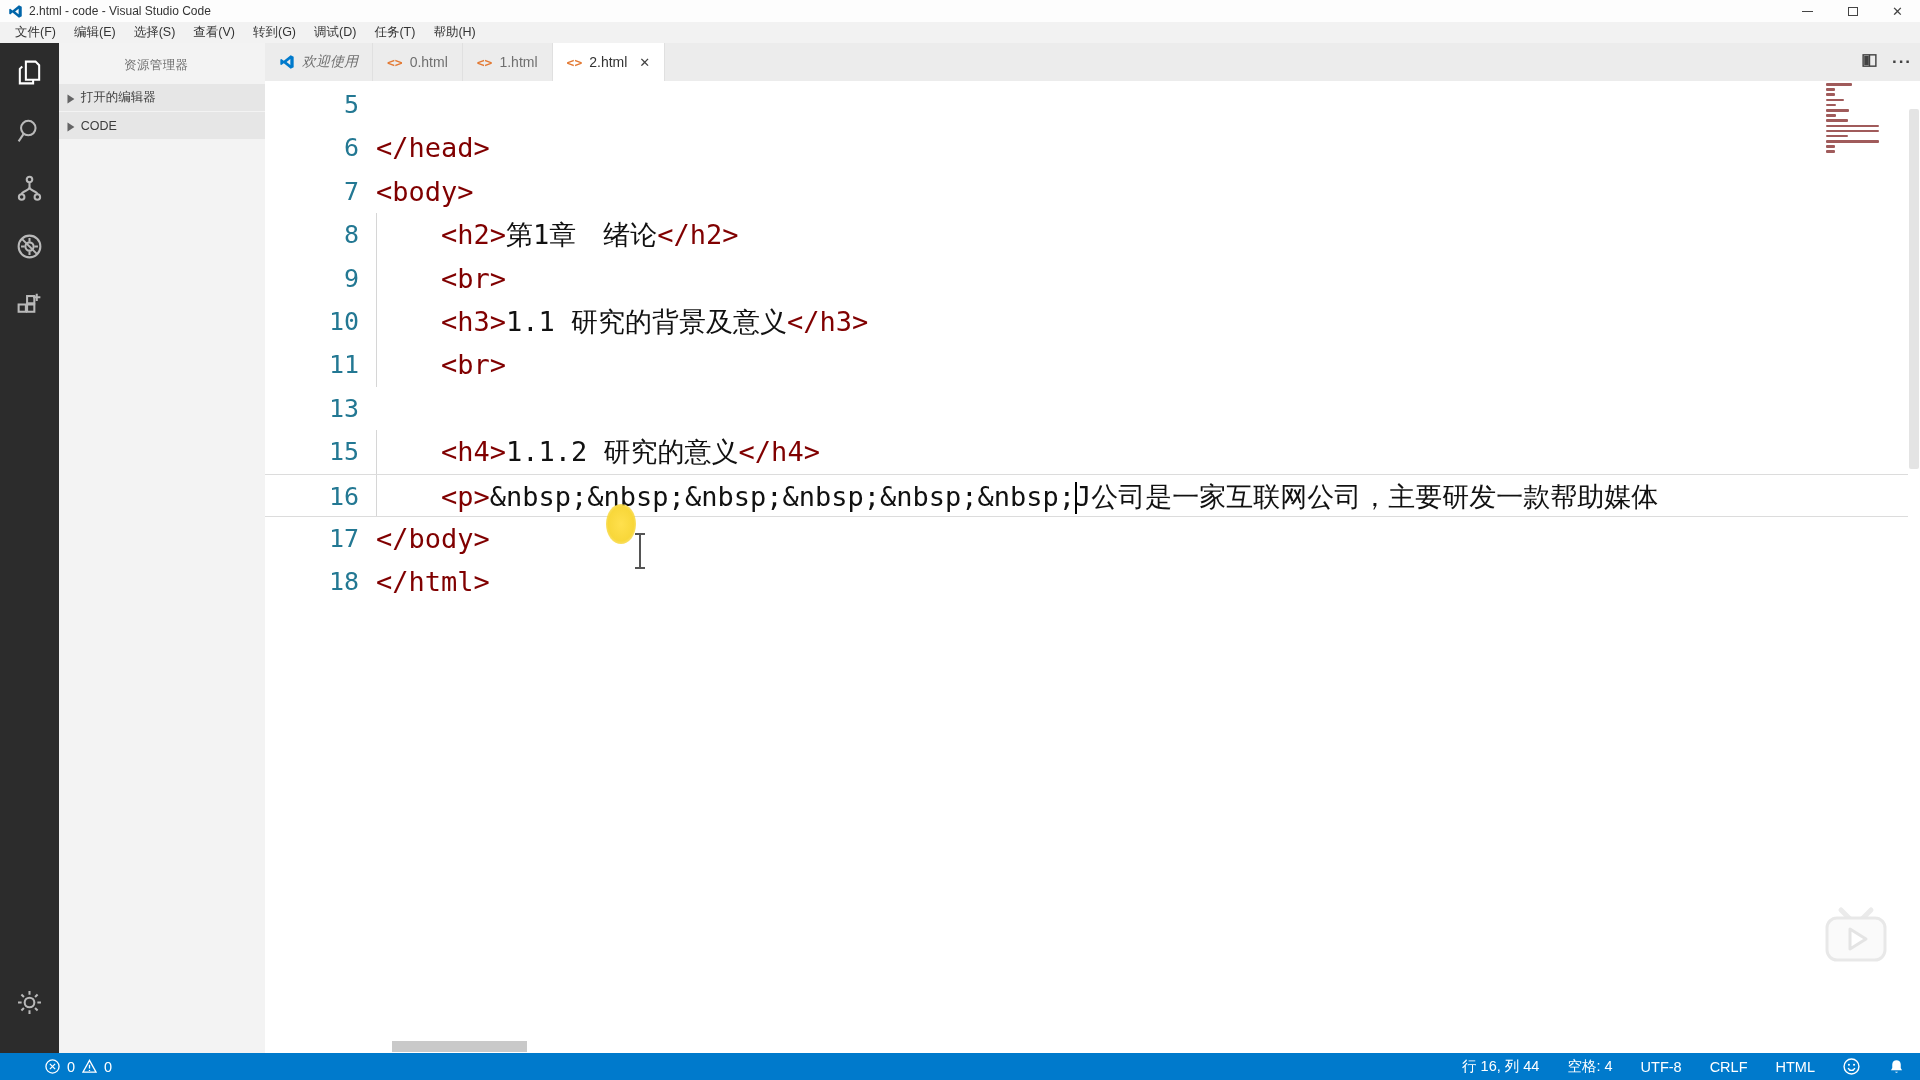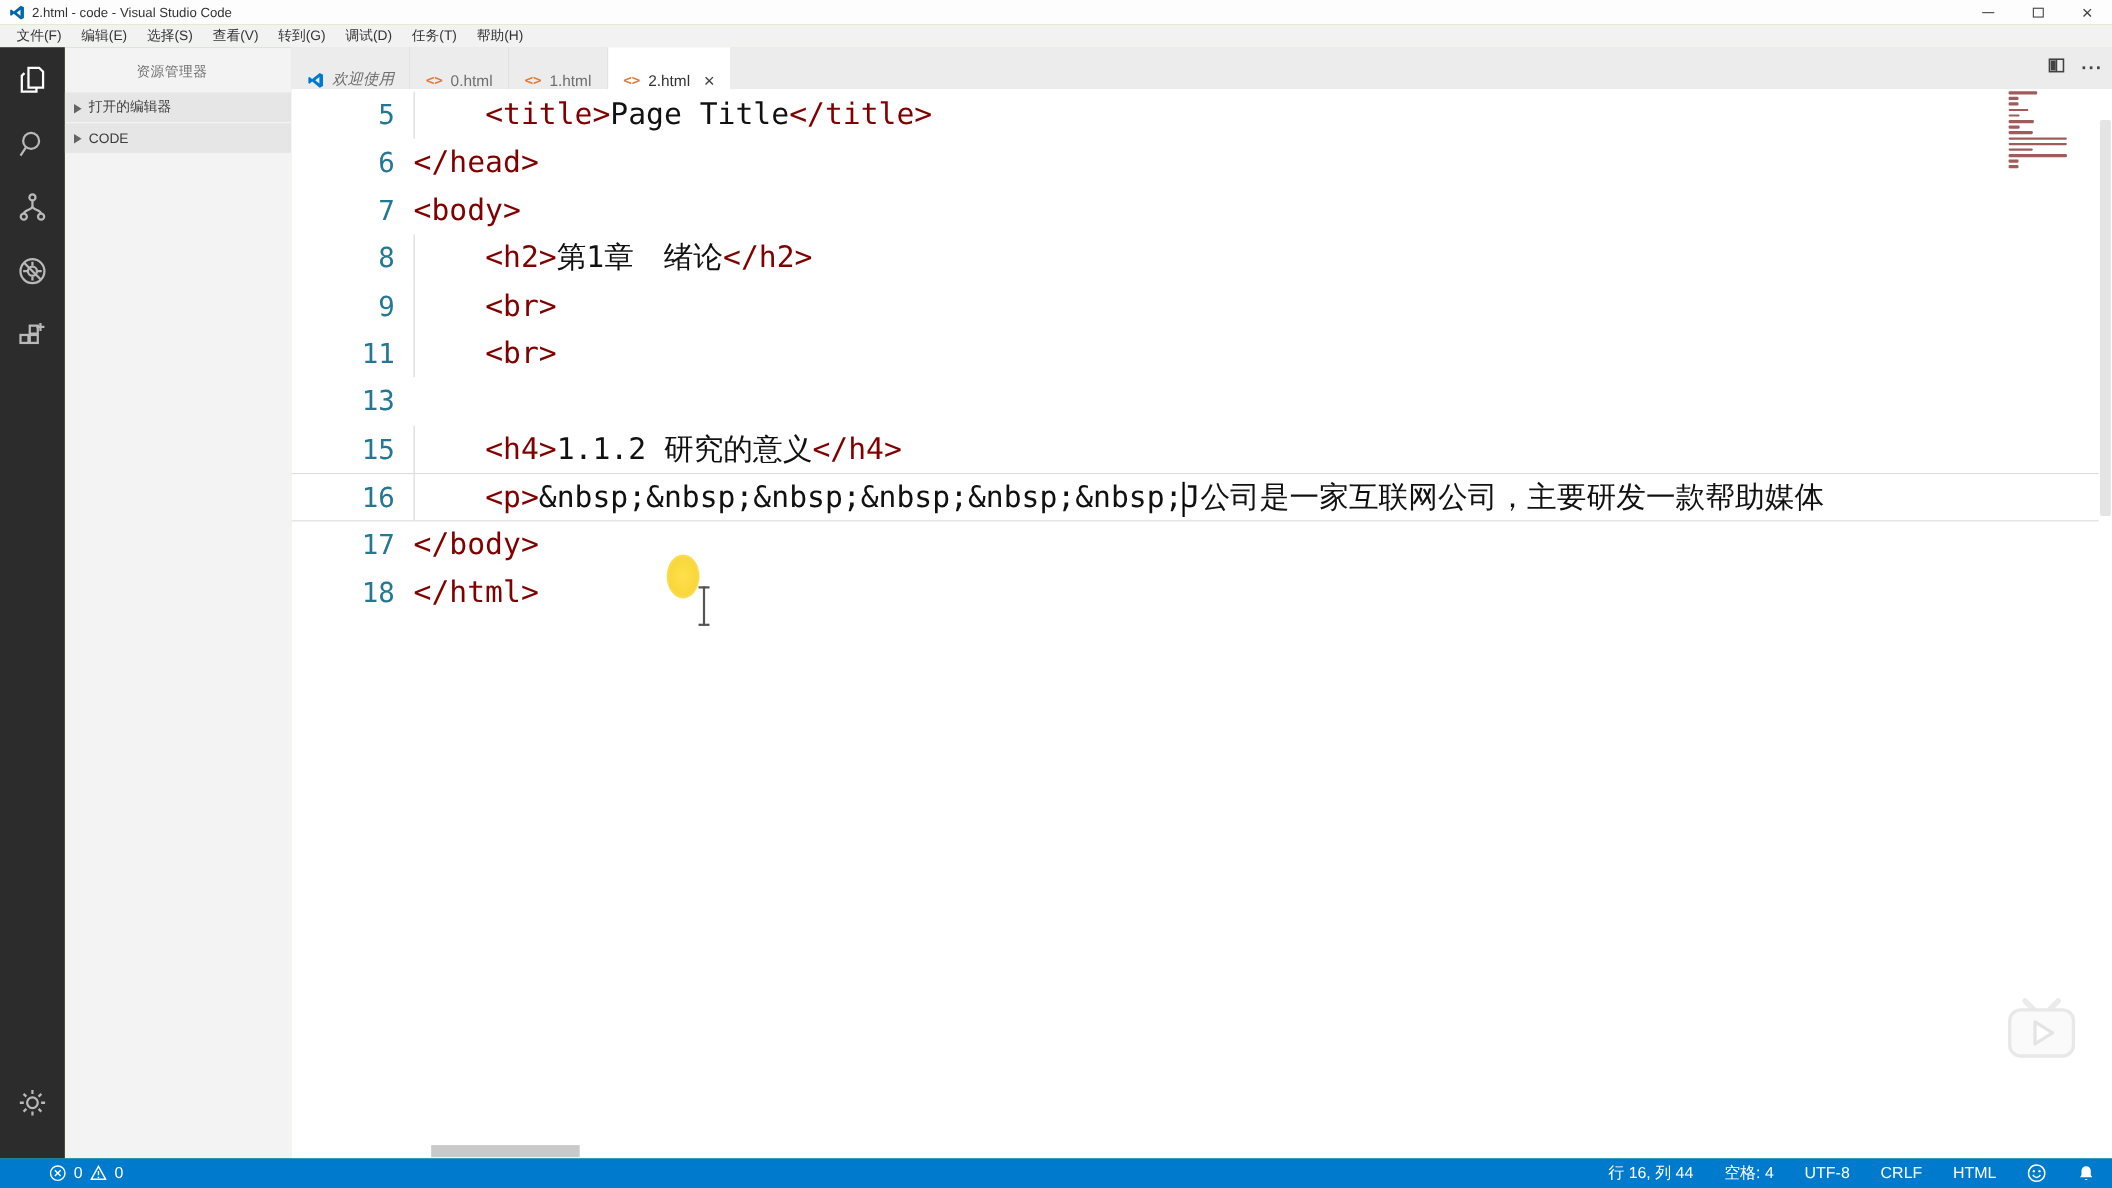--- a/index.html
+++ b/index.html
@@ -32,21 +32,21 @@
   
   .sidebar{position:absolute;left:59px;top:43px;width:206px;height:1010px;background:#f3f3f3;}
   .sidebar-title{padding:14px 0 10px 21px;font-size:12.5px;color:#6f6f6f;letter-spacing:.4px;margin-left:44px;}
   .side-section{height:27px;background:#e6e6e6;display:flex;align-items:center;
                 font-size:12.5px;color:#3c3c3c;padding-left:8px;margin-bottom:1px;}
   .chev{color:#646465;font-size:10px;margin-right:6px;transform:scale(.9,1.15);}
 
   
   .main{position:absolute;left:265px;top:43px;width:1655px;height:1010px;background:#fff;}
   .tabbar{position:absolute;left:0;top:0;width:1655px;height:38px;background:#ececec;display:flex;}
-  .tab{height:38px;display:flex;align-items:flex-end;padding:0 14px;font-size:14px;color:#6f6f6f;
+  .tab{height:38px;display:flex;align-items:center;padding:0 14px;font-size:14px;color:#6f6f6f;
        background:#ececec;border-right:1px solid #e0e0e0;white-space:nowrap;}
   .tab.active{background:#ffffff;color:#333;}
   .tab .ticon{margin-right:7px;font-family:"DejaVu Sans Mono",monospace;font-weight:bold;
               font-size:13px;color:#e37933;}
   .tab .vsicon{width:16px;height:16px;margin-right:7px;}
   .tab.italic .tlabel{font-style:italic;}
   .tab .tclose{margin-left:12px;color:#424242;font-size:13px;}
   .tab-actions{position:absolute;right:8px;top:0;height:38px;display:flex;align-items:center;gap:14px;color:#424242;}
   .split-icon svg{width:17px;height:17px;}
   .ellipsis-icon{font-size:17px;font-weight:bold;letter-spacing:1px;color:#424242;}
@@ -209,25 +209,26 @@
               <path d="M12 4v16"></path>
               <rect x="4.5" y="5.5" width="6.5" height="13" fill="#424242" stroke="none"></rect>
             </svg>
         </span>
         <span class="ellipsis-icon">···</span>
       </div>
     </div>
 
     <div class="editor">
       <div class="code-rows">
-        <div class="code-line indented"><span class="ln-num">5</span><span class="ln-code"><span>    </span><span class="tok-tag">&lt;title&gt;</span><span>Page Title</span><span class="tok-tag">&lt;/title&gt;</span></span></div>
+        <div class="code-line indented"><span class="ln-num">5</span></div>
         <div class="code-line"><span class="ln-num">6</span><span class="ln-code"><span class="tok-tag">&lt;/head&gt;</span></span></div>
         <div class="code-line"><span class="ln-num">7</span><span class="ln-code"><span class="tok-tag">&lt;body&gt;</span></span></div>
         <div class="code-line indented"><span class="ln-num">8</span><span class="ln-code"><span>    </span><span class="tok-tag">&lt;h2&gt;</span><span>第1章　绪论</span><span class="tok-tag">&lt;/h2&gt;</span></span></div>
         <div class="code-line indented"><span class="ln-num">9</span><span class="ln-code"><span>    </span><span class="tok-tag">&lt;br&gt;</span></span></div>
+        <div class="code-line indented"><span class="ln-num">10</span><span class="ln-code"><span>    </span><span class="tok-tag">&lt;h3&gt;</span><span>1.1 研究的背景及意义</span><span class="tok-tag">&lt;/h3&gt;</span></span></div>
         <div class="code-line indented"><span class="ln-num">11</span><span class="ln-code"><span>    </span><span class="tok-tag">&lt;br&gt;</span></span></div>
         <div class="code-line indented"><span class="ln-num">13</span></div>
         <div class="code-line indented"><span class="ln-num">15</span><span class="ln-code"><span>    </span><span class="tok-tag">&lt;h4&gt;</span><span>1.1.2 研究的意义</span><span class="tok-tag">&lt;/h4&gt;</span></span></div>
         <div class="code-line indented current"><span class="ln-num">16</span><span class="ln-code"><span>    </span><span class="tok-tag">&lt;p&gt;</span><span>&amp;nbsp;&amp;nbsp;&amp;nbsp;&amp;nbsp;&amp;nbsp;&amp;nbsp;</span><span class="caret"></span><span>J公司是一家互联网公司，主要研发一款帮助媒体</span></span></div>
         <div class="code-line"><span class="ln-num">17</span><span class="ln-code"><span class="tok-tag">&lt;/body&gt;</span></span></div>
         <div class="code-line"><span class="ln-num">18</span><span class="ln-code"><span class="tok-tag">&lt;/html&gt;</span></span></div>
       </div>
 
       <div class="minimap">
           <div class="mm-line" style="width: 25.75px;"></div>

